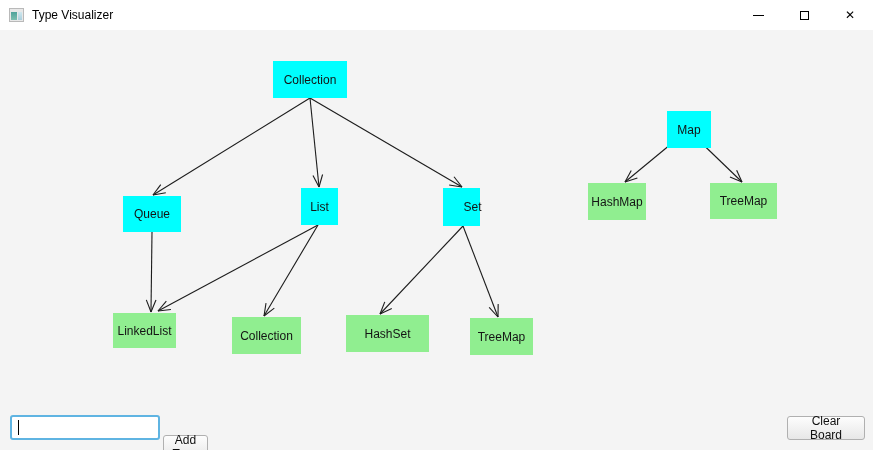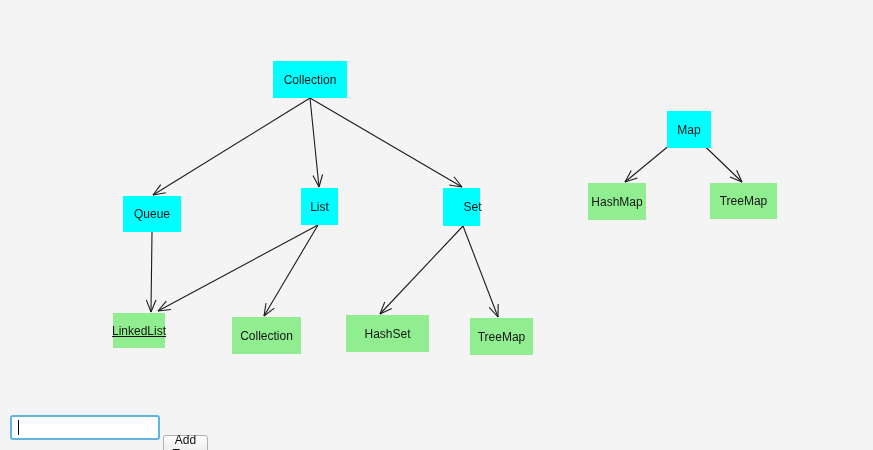--- a/index.html
+++ b/index.html
@@ -77,20 +77,38 @@
     display:flex; align-items:center; justify-content:center;
   }
   .add-type   { left:163px; top:435px; width:45px; }
   .clear-board{ left:787px; top:416px; width:78px; }
 </style>
 </head>
 <body>
 
 <div class="app">
 
+  <div class="titlebar">
+    <div class="app-icon">
+      <div class="pane-l"></div>
+      <div class="pane-r"></div>
+    </div>
+    <div class="title">Type Visualizer</div>
+    <div class="win-buttons">
+      <div class="win-btn">
+        <div class="glyph-min"></div>
+      </div>
+      <div class="win-btn">
+        <div class="glyph-max"></div>
+      </div>
+      <div class="win-btn">
+        <span class="glyph-close">✕</span>
+      </div>
+    </div>
+  </div>
 
   <svg class="edges-layer" width="873" height="450">
       <line x1="310" y1="98" x2="153" y2="195" stroke="#1c1c1c"></line>
       <line x1="153" y1="195" x2="165.80498295699044" y2="192.75669630429033" stroke="#1c1c1c"></line>
       <line x1="153" y1="195" x2="160.7360527402801" y2="184.55234533497566" stroke="#1c1c1c"></line>
       <line x1="310" y1="98" x2="319" y2="187" stroke="#1c1c1c"></line>
       <line x1="319" y1="187" x2="322.5828647522187" y2="174.50347727696584" stroke="#1c1c1c"></line>
       <line x1="319" y1="187" x2="312.9878669008129" y2="175.47375795856868" stroke="#1c1c1c"></line>
       <line x1="310" y1="98" x2="462" y2="187" stroke="#1c1c1c"></line>
       <line x1="462" y1="187" x2="454.01831994491164" y2="176.7387728073975" stroke="#1c1c1c"></line>
@@ -117,27 +135,28 @@
       <line x1="742" y1="182" x2="736.6485498909356" y2="170.1525537886769" stroke="#1c1c1c"></line>
       <line x1="742" y1="182" x2="729.9591164864925" y2="177.09927309329083" stroke="#1c1c1c"></line>
     </svg>
 
   <div>
       <div class="node" style="left: 273px; top: 61px; width: 74px; height: 37px; background: rgb(0, 255, 255);">Collection</div>
       <div class="node" style="left: 123px; top: 196px; width: 58px; height: 36px; background: rgb(0, 255, 255);">Queue</div>
       <div class="node" style="left: 301px; top: 188px; width: 37px; height: 37px; background: rgb(0, 255, 255);">List</div>
       <div class="node" style="left: 443px; top: 188px; width: 37px; height: 38px; background: rgb(0, 255, 255); padding-left: 22px;">Set</div>
       <div class="node" style="left: 667px; top: 111px; width: 44px; height: 37px; background: rgb(0, 255, 255);">Map</div>
-      <div class="node" style="left: 113px; top: 313px; width: 52px; height: 35px; background: rgb(144, 238, 144); text-decoration: underline;">LinkedList</div>
+      <div class="node" style="left: 113px; top: 313px; width: 63px; height: 35px; background: rgb(144, 238, 144);">LinkedList</div>
       <div class="node" style="left: 232px; top: 317px; width: 69px; height: 37px; background: rgb(144, 238, 144);">Collection</div>
       <div class="node" style="left: 346px; top: 315px; width: 83px; height: 37px; background: rgb(144, 238, 144);">HashSet</div>
       <div class="node" style="left: 470px; top: 318px; width: 63px; height: 37px; background: rgb(144, 238, 144);">TreeMap</div>
       <div class="node" style="left: 588px; top: 183px; width: 58px; height: 37px; background: rgb(144, 238, 144);">HashMap</div>
       <div class="node" style="left: 710px; top: 183px; width: 67px; height: 36px; background: rgb(144, 238, 144);">TreeMap</div>
     </div>
 
   <div class="textfield">
     <input value="" style="">
     <div class="caret"></div>
   </div>
   <button class="fx-btn add-type">Add Type</button>
+  <button class="fx-btn clear-board">Clear Board</button>
 
 </div>
 
 </body></html>

